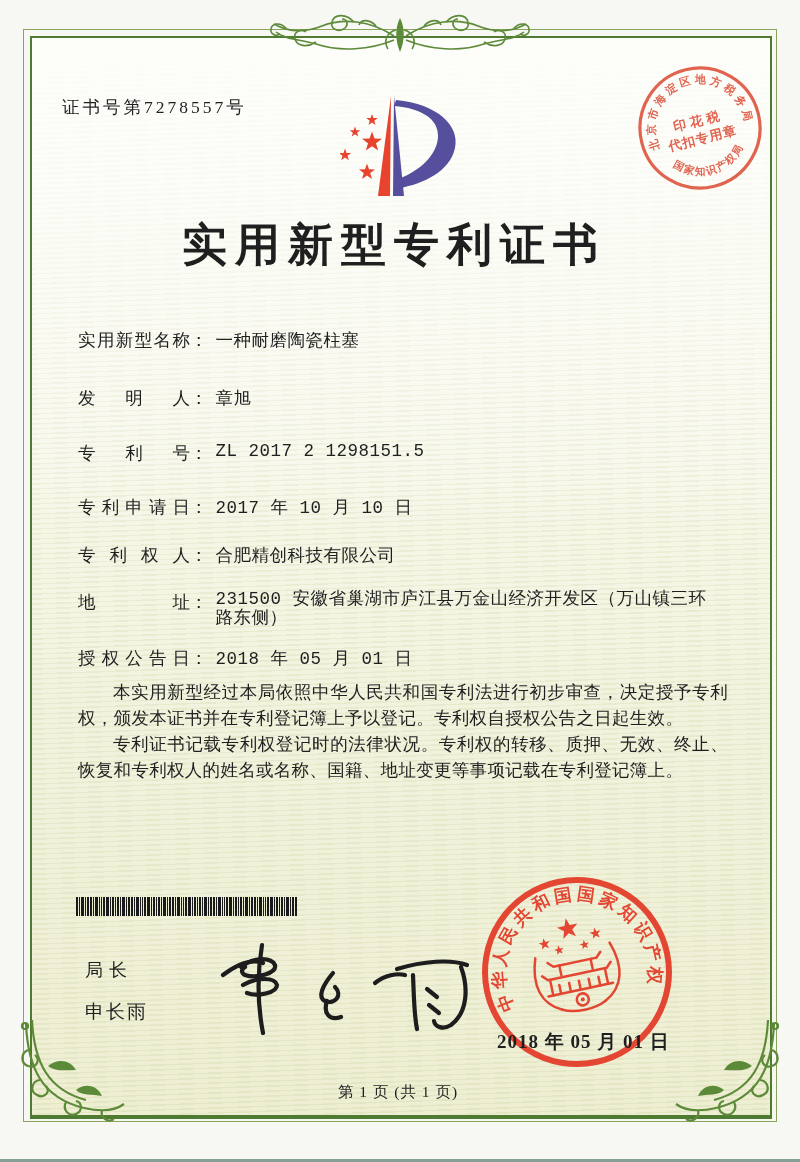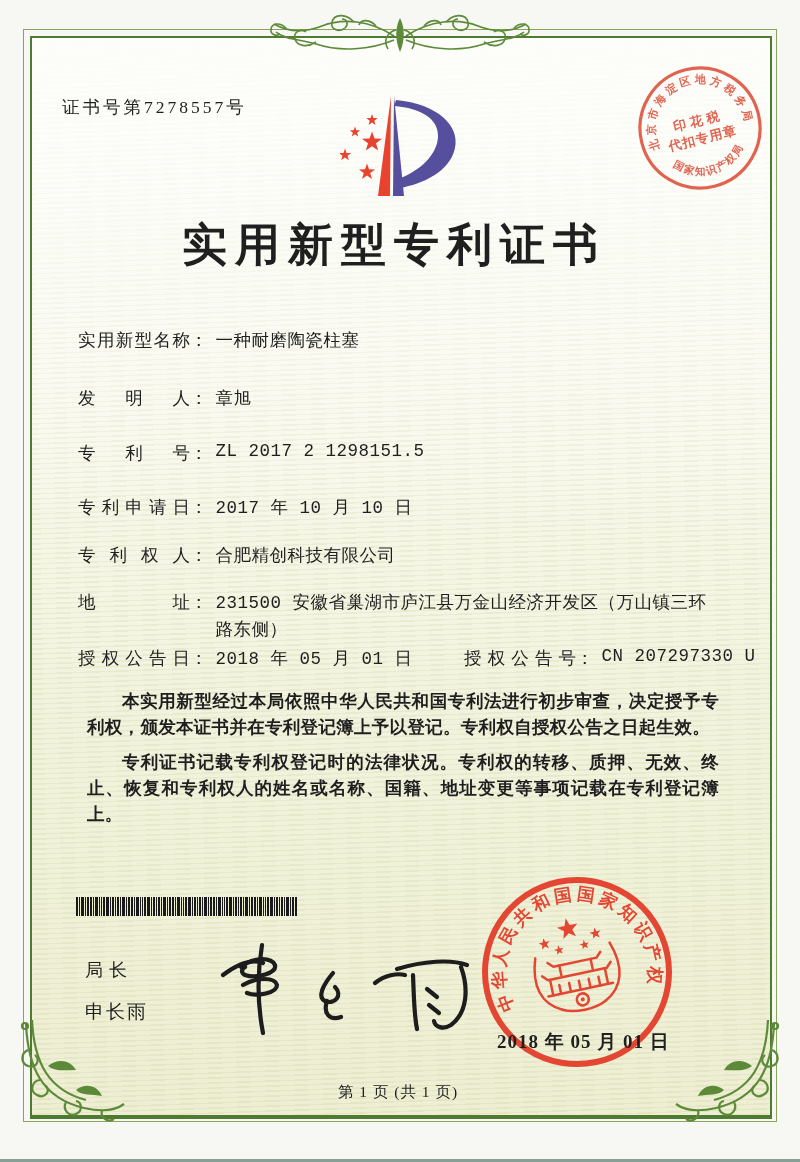--- a/index.html
+++ b/index.html
@@ -29,24 +29,24 @@
   
   .cert-no{position:absolute;left:62px;top:95px;font-size:17.5px;letter-spacing:3px;text-align:center;}
   .title{
     position:absolute;left:0;top:215px;width:780px;text-align:center;
     font-size:45px;font-weight:bold;letter-spacing:8px;text-indent:8px;
   }
   .field-row{position:absolute;left:78px;font-size:17.5px;white-space:nowrap;font-family:Liberation Mono, monospace;}
   .flabel{display:inline-block;width:112px;text-align:justify;text-align-last:justify;vertical-align:top;}
   .fcolon{display:inline-block;vertical-align:top;}
   .fvalue{display:inline-block;margin-left:8px;letter-spacing:0.5px;vertical-align:top;}
-  .fvalue.wrap{white-space:normal;width:505px;line-height:27px;}
+  .fvalue.wrap{white-space:normal;width:505px;line-height:19px;}
   .grant-no{position:absolute;left:386px;top:0;}
   .paras{position:absolute;left:78px;top:679px;width:650px;}
-  .paras p{margin:9px;font-size:17.5px;line-height:26px;text-indent:2em;text-align:justify;letter-spacing:0.3px;font-weight:bold;}
+  .paras p{margin:0;font-size:17.5px;line-height:26px;text-indent:2em;text-align:justify;letter-spacing:0.3px;}
   .director-title{position:absolute;left:85px;top:958px;font-size:18px;letter-spacing:6px;}
   .director-name{position:absolute;left:85px;top:999px;font-size:19px;letter-spacing:2px;}
   .seal-date{position:absolute;left:497px;top:1029px;font-size:19px;font-weight:bold;letter-spacing:1px;z-index:6;}
   .footer{position:absolute;left:0;top:1082px;width:796px;text-align:center;font-size:15.5px;letter-spacing:1px;}
   .seal-svg{position:absolute;left:472px;top:867px;z-index:5;opacity:0.93;}
   .stamp-svg{position:absolute;left:628px;top:56px;z-index:5;opacity:0.88;}
   .logo-svg{position:absolute;left:340px;top:84px;}
   .barcode{position:absolute;left:76px;top:897px;}
   .sig-svg{position:absolute;left:205px;top:933px;}
   .orn-top{position:absolute;left:268px;top:8px;}
@@ -143,23 +143,20 @@
     <span class="flabel">专利申请日</span><span class="fcolon">：</span><span class="fvalue">2017 年 10 月 10 日</span>
   </div>
   <div class="field-row" style="top:543px">
     <span class="flabel">专利权人</span><span class="fcolon">：</span><span class="fvalue">合肥精创科技有限公司</span>
   </div>
   <div class="field-row" style="top:590px">
     <span class="flabel">地址</span><span class="fcolon">：</span><span class="fvalue wrap">231500 安徽省巢湖市庐江县万金山经济开发区（万山镇三环路东侧）</span>
   </div>
   <div class="field-row" style="top:646px;width:650px">
     <span class="flabel">授权公告日</span><span class="fcolon">：</span><span class="fvalue">2018 年 05 月 01 日</span>
-    <span class="grant-no">
-      <span class="flabel">授权公告号</span><span class="fcolon">：</span><span class="fvalue">CN 207297330 U</span>
-    </span>
   </div>
 
   <div class="paras">
     <p>本实用新型经过本局依照中华人民共和国专利法进行初步审查，决定授予专利权，颁发本证书并在专利登记簿上予以登记。专利权自授权公告之日起生效。</p>
     <p>专利证书记载专利权登记时的法律状况。专利权的转移、质押、无效、终止、恢复和专利权人的姓名或名称、国籍、地址变更等事项记载在专利登记簿上。</p>
   </div>
 
   <svg class="barcode" id="barcode-svg" width="228" height="19" viewBox="0 0 228 19">
       <rect x="0" y="0" width="2" height="19" fill="#1a1a1a"></rect>
       <rect x="3" y="0" width="1" height="19" fill="#1a1a1a"></rect>

